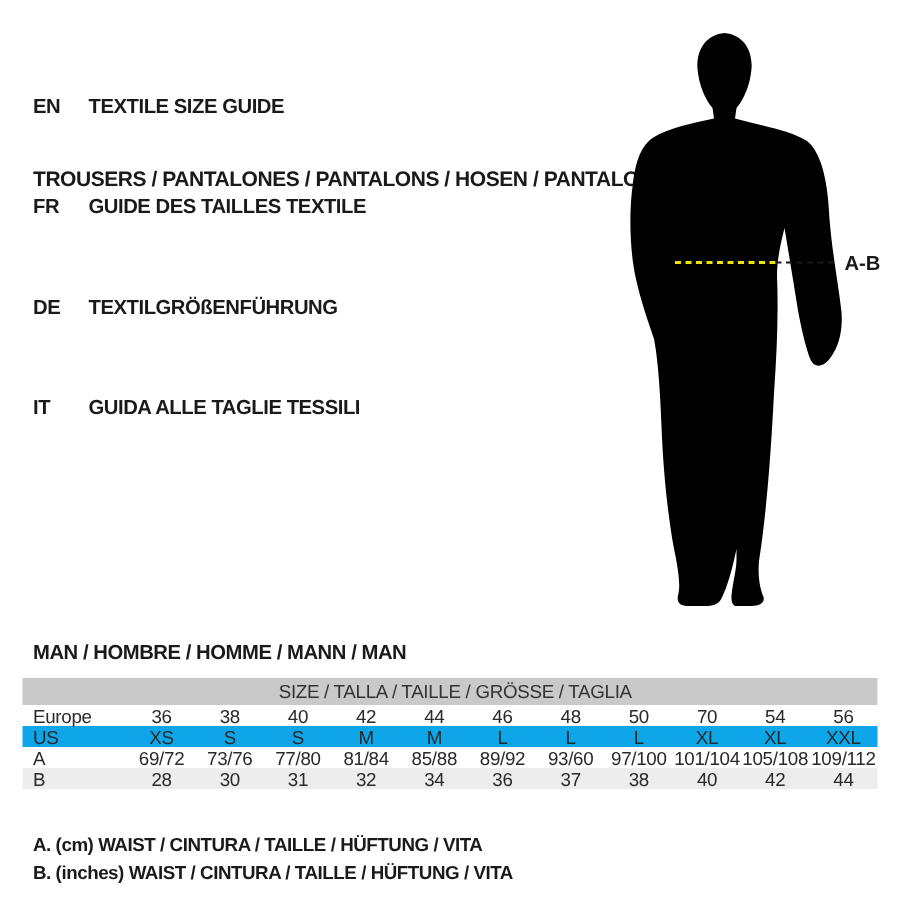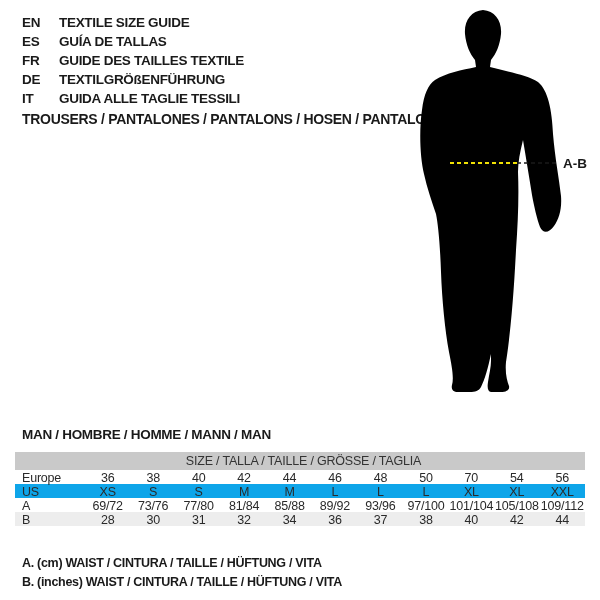--- a/index.html
+++ b/index.html
@@ -1,28 +1,28 @@
 <!DOCTYPE html>
 <html><head>
 <meta charset="utf-8">
 <style>
   html,body{margin:0;padding:0;}
   body{
     width:600px;height:600px;position:relative;background:#ffffff;
     font-family:"Liberation Sans", sans-serif;color:#1a1a1a;overflow:hidden;
   }
   .langs{position:absolute;top:13px;left:22px;}
-  .lang-row{display:flex;height:19px;align-items:center;}
+  .lang-row{display:flex;height:19px;align-items:center;margin-top:48px;}
   .lang-code{width:37px;font-weight:bold;font-size:13.5px;letter-spacing:-0.3px;}
   .lang-label{font-weight:bold;font-size:13.5px;letter-spacing:-0.3px;white-space:nowrap;}
   .category{
     position:absolute;top:111px;left:22px;font-weight:bold;font-size:14px;
     letter-spacing:-0.3px;white-space:nowrap;
   }
-  .figure-wrap{position:absolute;left:395px;top:0;width:205px;height:410px;}
+  .figure-wrap{position:absolute;left:395px;top:12px;width:205px;height:410px;}
   .section-title{
     position:absolute;top:427px;left:22px;font-weight:bold;font-size:13.5px;
     letter-spacing:-0.3px;white-space:nowrap;
   }
   .size-table{
     position:absolute;top:452px;left:15px;width:570px;
     font-size:12.5px;color:#2a2a2a;letter-spacing:-0.2px;
   }
   .thead{height:18px;line-height:18px;padding-left:7px;font-size:12.5px;color:#333;}
   .trow{display:flex;height:14px;line-height:17px;}
@@ -33,24 +33,20 @@
     letter-spacing:-0.3px;line-height:18.5px;white-space:nowrap;
   }
 </style>
 </head>
 <body>
 
 <div class="langs">
     <div class="lang-row">
       <span class="lang-code">EN</span>
       <span class="lang-label">TEXTILE SIZE GUIDE</span>
-    </div>
-    <div class="lang-row">
-      <span class="lang-code">ES</span>
-      <span class="lang-label">GUÍA DE TALLAS</span>
     </div>
     <div class="lang-row">
       <span class="lang-code">FR</span>
       <span class="lang-label">GUIDE DES TAILLES TEXTILE</span>
     </div>
     <div class="lang-row">
       <span class="lang-code">DE</span>
       <span class="lang-label">TEXTILGRÖßENFÜHRUNG</span>
     </div>
     <div class="lang-row">
@@ -137,21 +133,21 @@
         <div class="tcell">XXL</div>
       </div>
       <div class="trow">
         <div class="tlabel">A</div>
         <div class="tcell">69/72</div>
         <div class="tcell">73/76</div>
         <div class="tcell">77/80</div>
         <div class="tcell">81/84</div>
         <div class="tcell">85/88</div>
         <div class="tcell">89/92</div>
-        <div class="tcell">93/96</div>
+        <div class="tcell">93/60</div>
         <div class="tcell">97/100</div>
         <div class="tcell">101/104</div>
         <div class="tcell">105/108</div>
         <div class="tcell">109/112</div>
       </div>
       <div class="trow" style="background: rgb(237, 237, 237);">
         <div class="tlabel">B</div>
         <div class="tcell">28</div>
         <div class="tcell">30</div>
         <div class="tcell">31</div>

